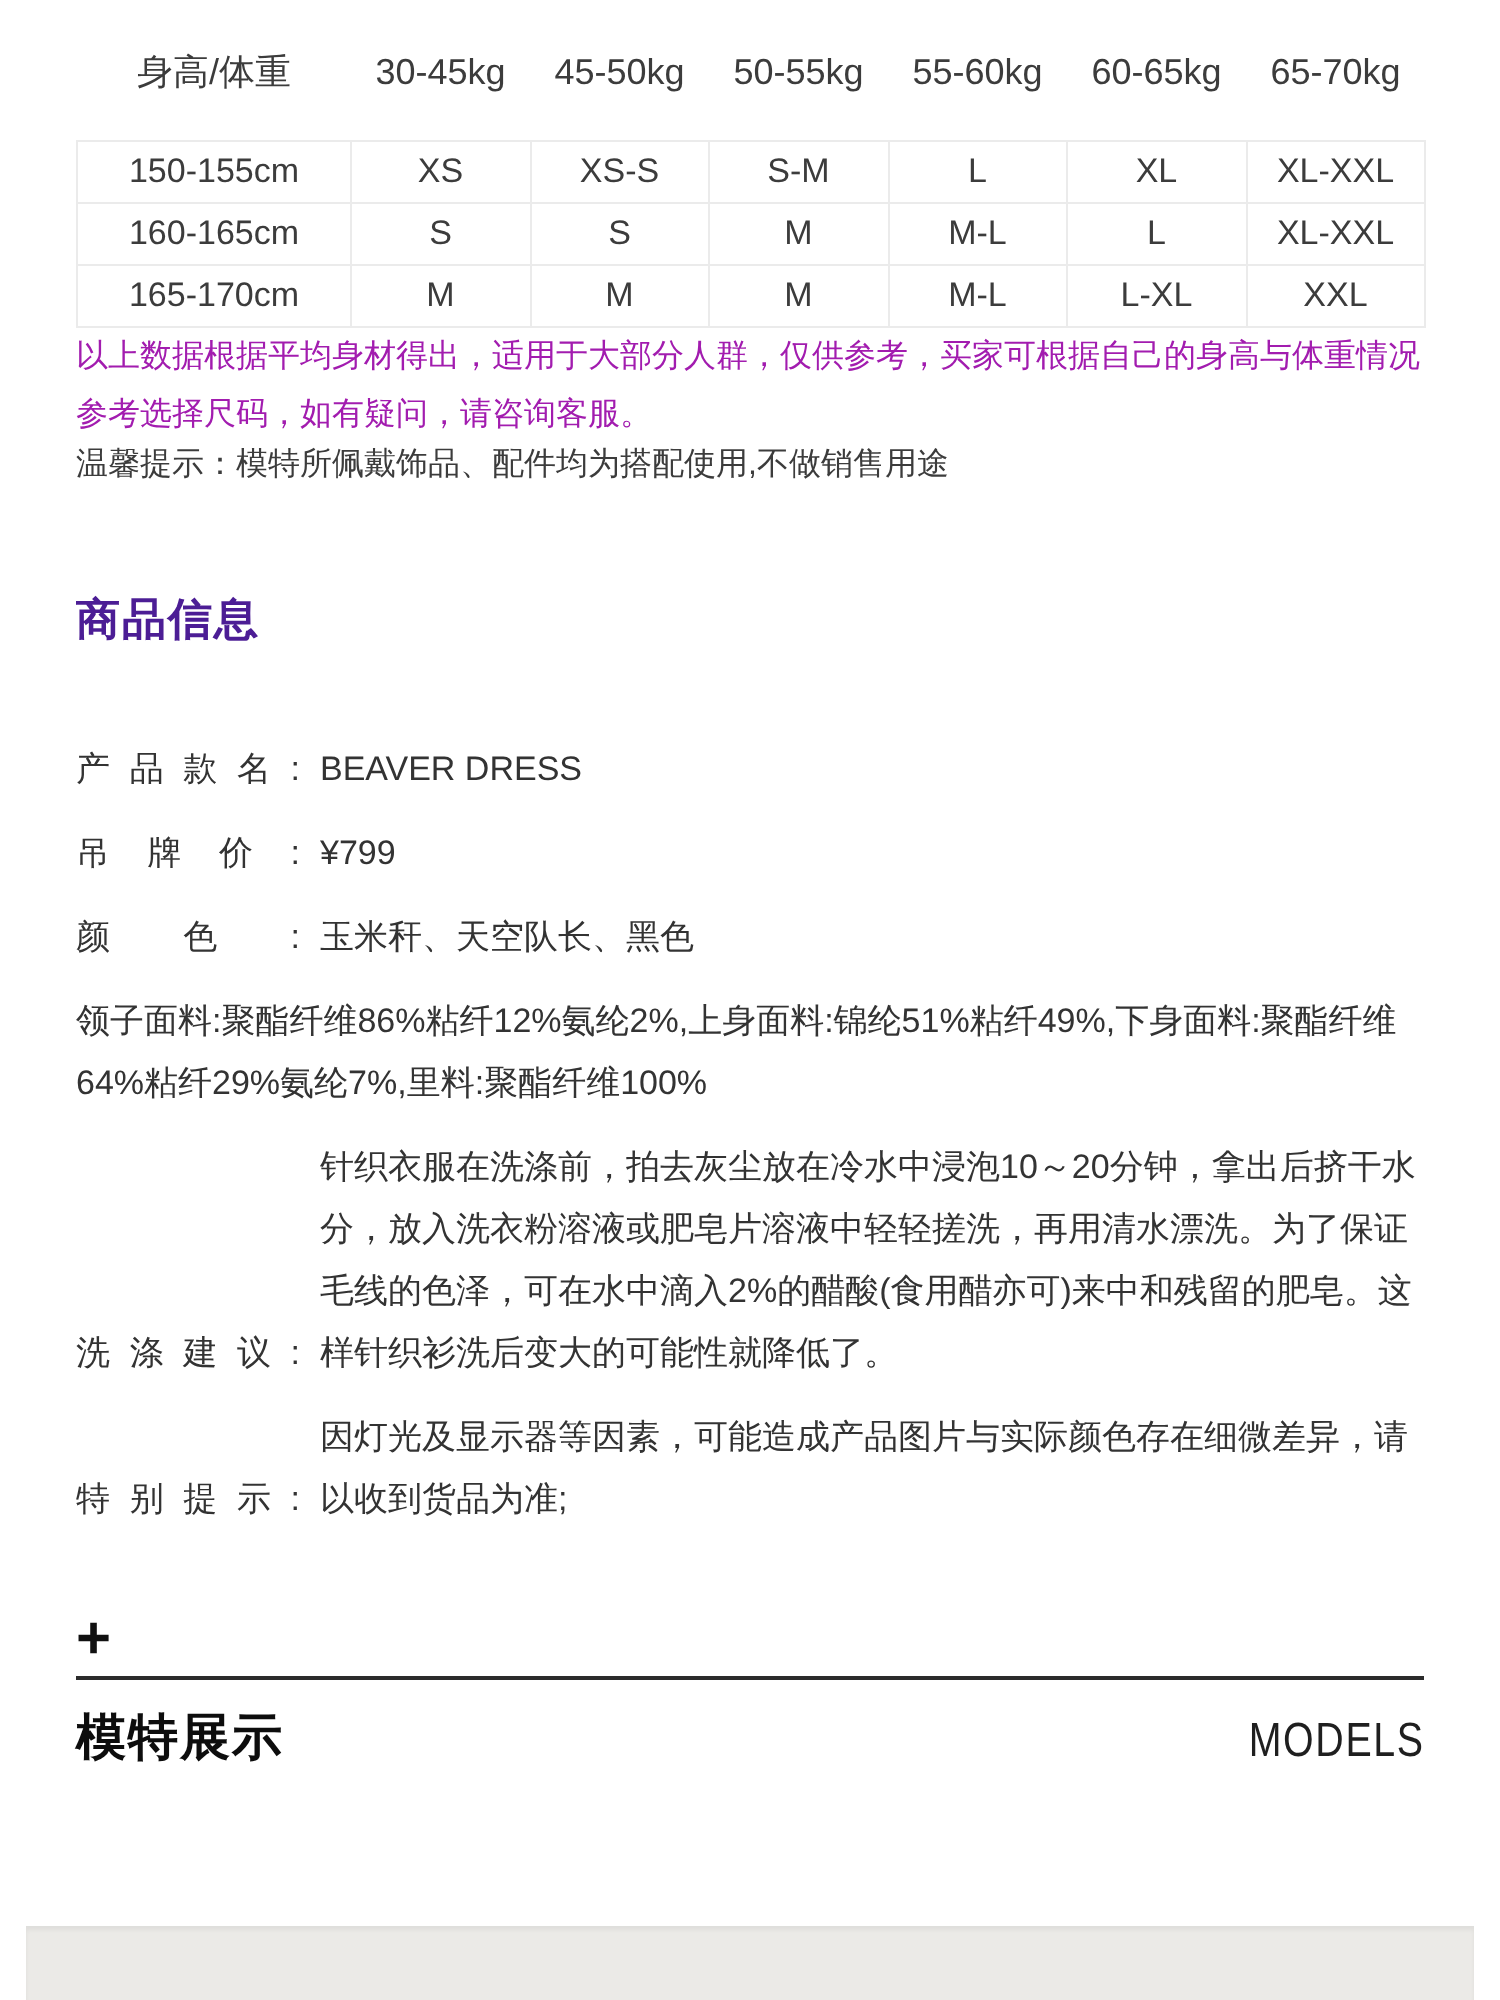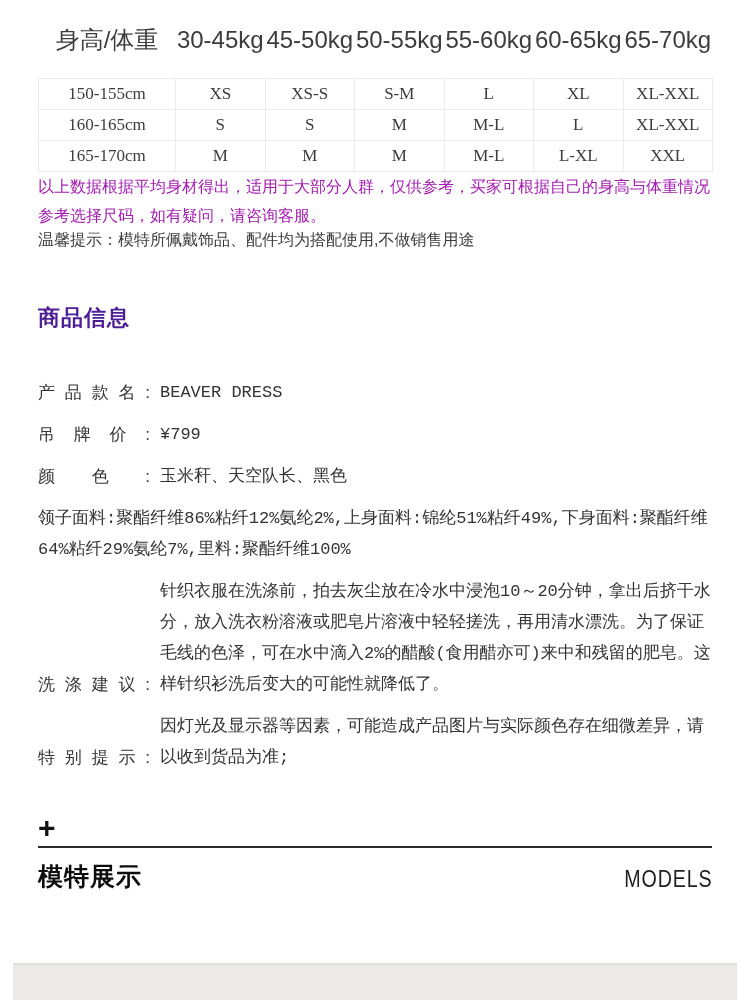--- a/index.html
+++ b/index.html
@@ -23,37 +23,36 @@
   table.size-chart {
     width: 674px;
     margin-top: 24px;
     border-collapse: collapse;
     table-layout: fixed;
   }
   col.c-first { width: 137px; }
   col.c-kg { width: 89.5px; }
   table.size-chart th {
     font-weight: normal;
-    font-size: 24px;
+    font-size: 18px;
     color: #3c3c3c;
     padding: 0 0 22px 0;
     text-align: center;
     border: none;
     white-space: nowrap;
     margin-top: 36px;
   }
   table.size-chart td {
     border: 1px solid #ebebeb;
     height: 31px;
     text-align: center;
     vertical-align: middle;
     font-size: 17px;
     color: #3c3c3c;
     white-space: nowrap;
-    font-family: Liberation Serif, serif;
   }
 
   
   .note {
     font-size: 16px;
     line-height: 29px;
     color: #a21caf;
     width: 674px;
   }
   .tip {
@@ -84,21 +83,20 @@
     color: #333333;
     text-align: justify;
     text-align-last: justify;
     white-space: nowrap;
   }
   .field-value {
     flex: 1;
     font-size: 17px;
     line-height: 31px;
     color: #333333;
-    font-family: Liberation Mono, monospace;
   }
 
   
   .models { margin-top: 40px; }
   .plus-mark {
     font-size: 30px;
     font-weight: bold;
     color: #111111;
     line-height: 1;
     margin-bottom: 3px;

